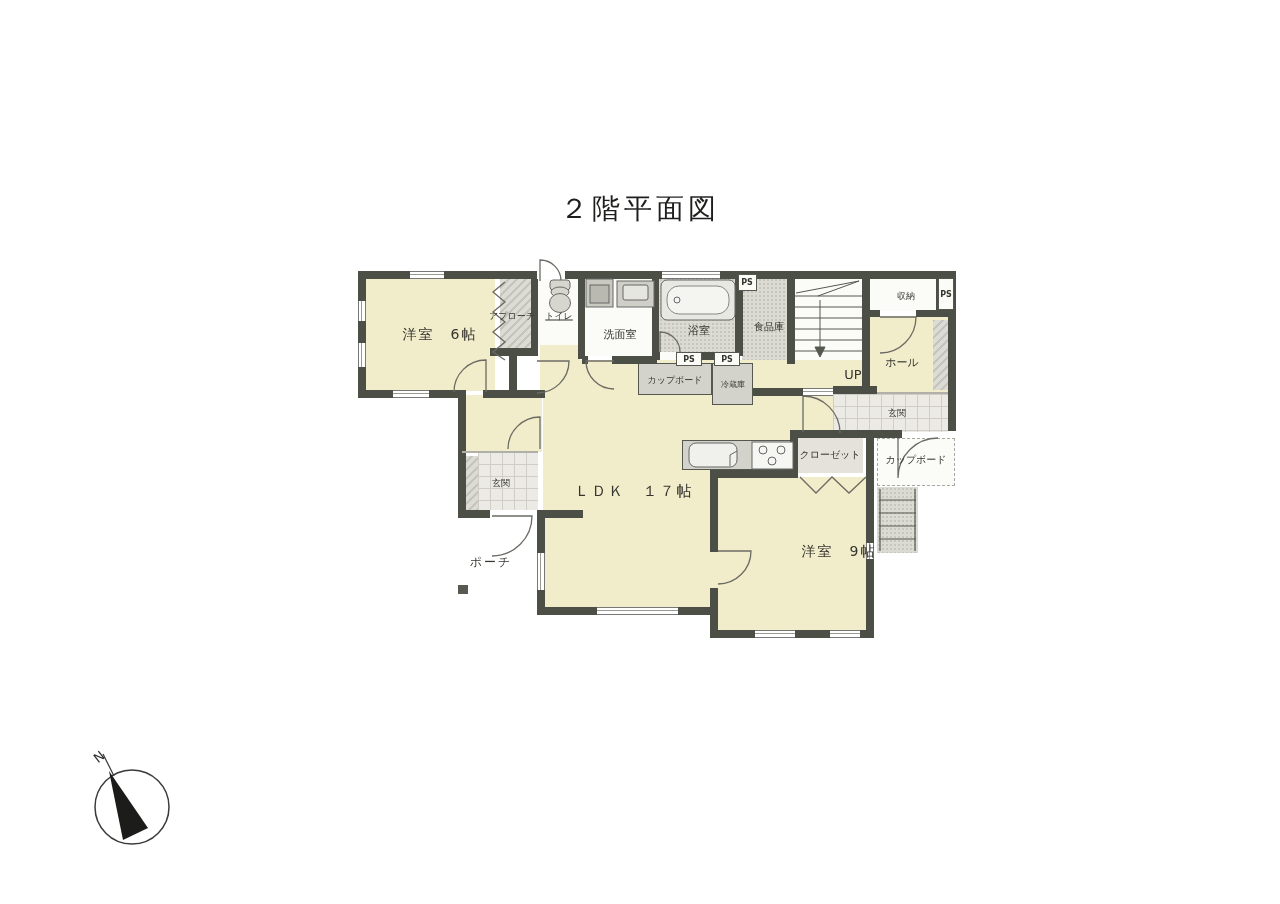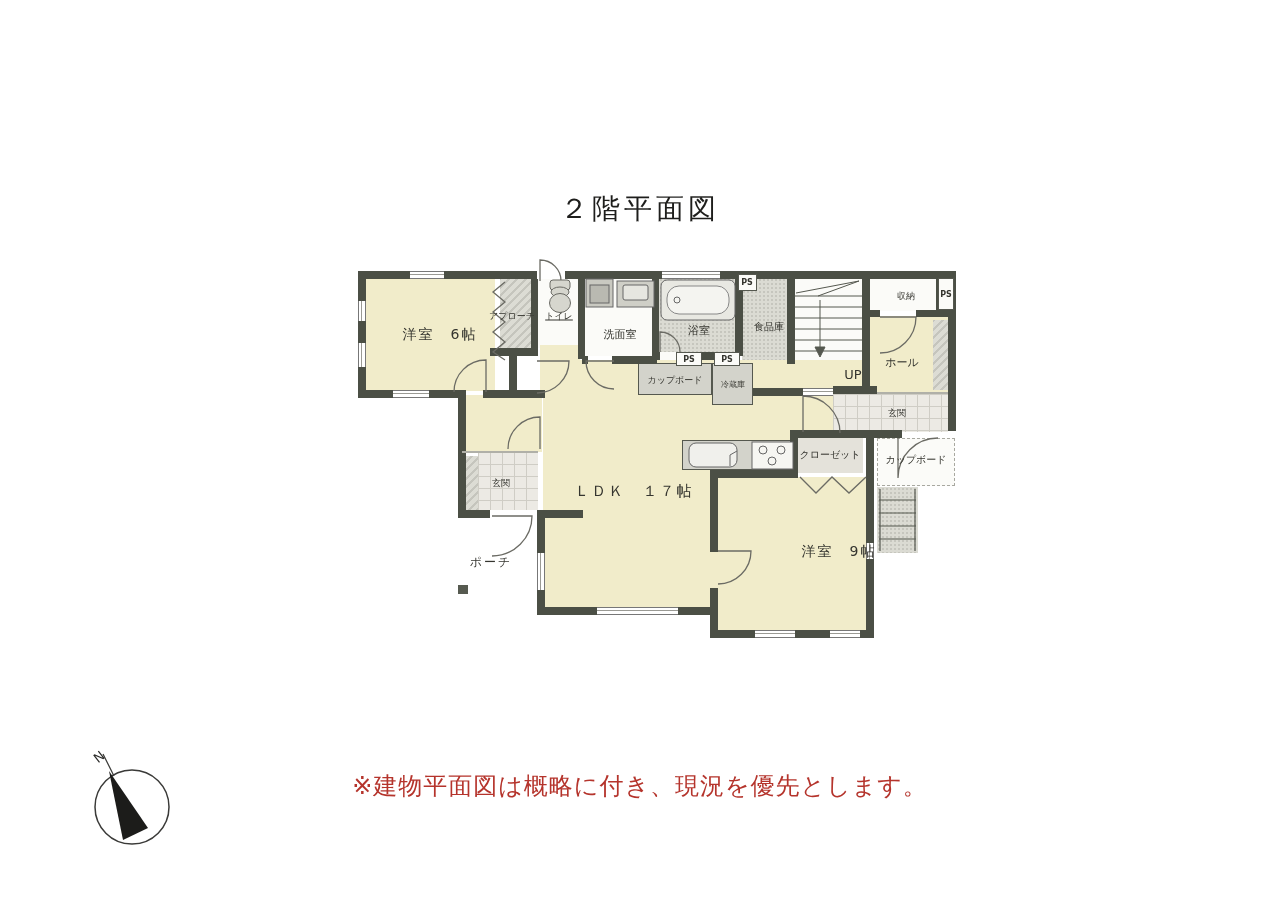--- a/index.html
+++ b/index.html
@@ -234,15 +234,14 @@
   <div class="lbl" style="left:727px;top:359px;font-size:8px;font-weight:bold;">PS</div>
   <div class="lbl" style="left:946px;top:294px;font-size:8px;font-weight:bold;">PS</div>
 
   <svg width="95" height="110" viewBox="0 0 95 110" style="left:86px;top:745px;">
     <circle cx="46" cy="62" r="37" fill="none" stroke="#3a3a38" stroke-width="1.5"></circle>
     <polygon points="23,26 62,83 37,95" fill="#1c1c1a"></polygon>
     <line x1="28" y1="31" x2="17" y2="9" stroke="#3a3a38" stroke-width="1.2"></line>
     <text x="8" y="17" font-size="13" fill="#2a2a28" transform="rotate(-38 12 12)" font-family="DejaVu Sans, sans-serif">N</text>
   </svg>
 
-  <div class="note" style="color:#b5342c;">※建物平面図は概略に付き、現況を優先とします。</div>
 
 </div>
 
 </body></html>

